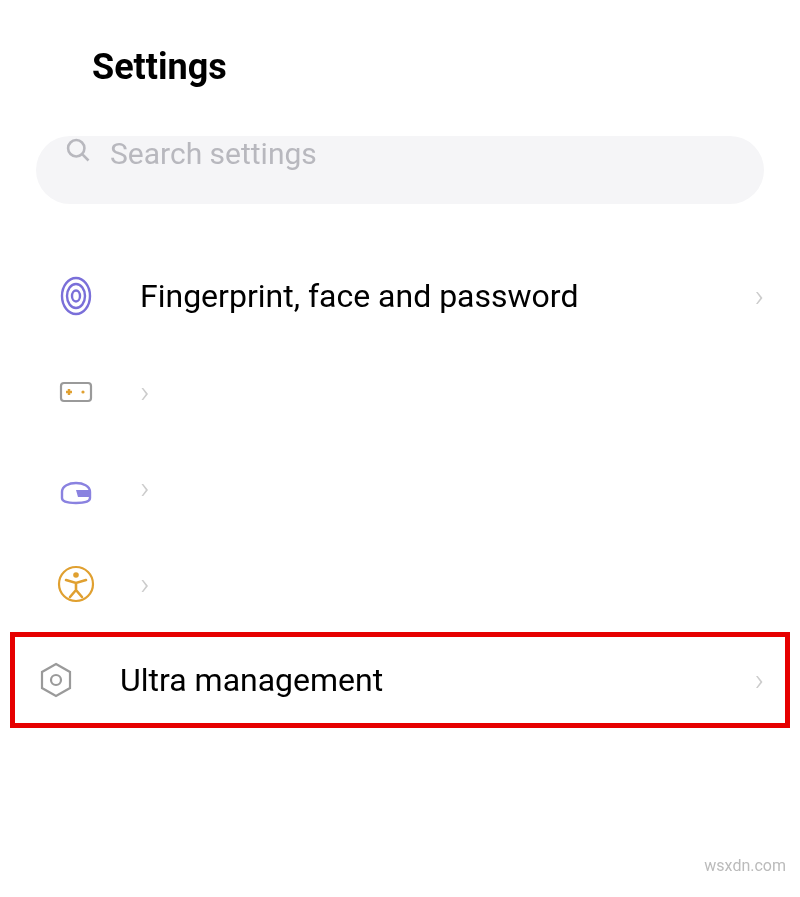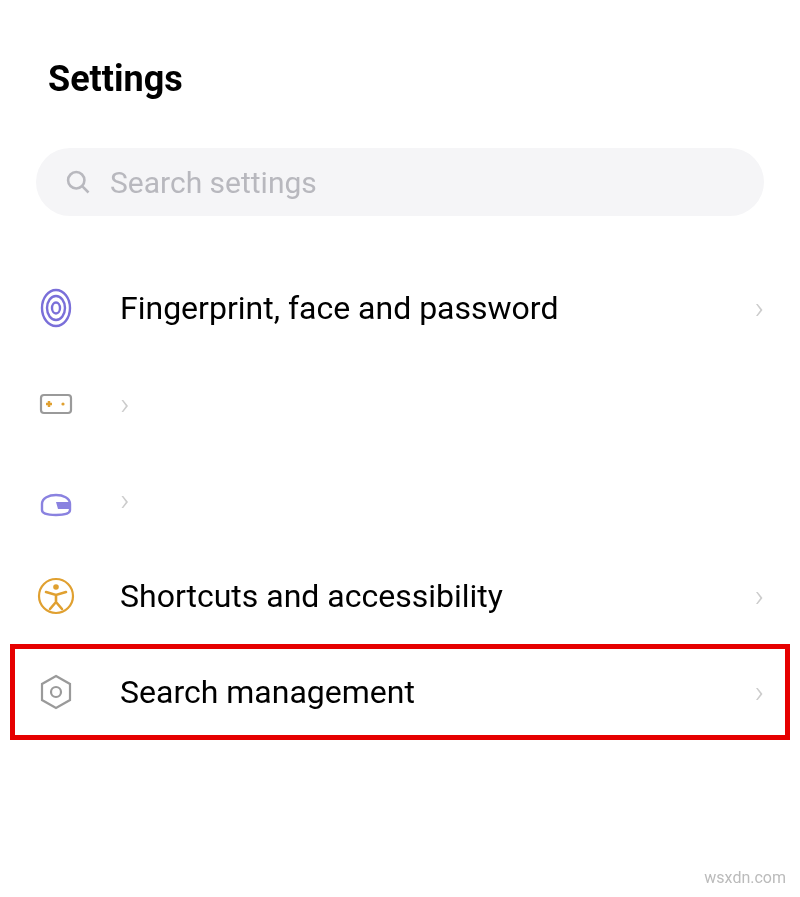--- a/index.html
+++ b/index.html
@@ -11,49 +11,51 @@
       font-family: -apple-system, BlinkMacSystemFont, "Segoe UI", Roboto, Helvetica, Arial, sans-serif;
       background: #ffffff;
       width: 800px;
       height: 897px;
       position: relative;
     }
     .page-title {
       font-size: 36px;
       font-weight: 700;
       color: #000000;
-      padding: 58px 48px 30px 48px;
+      padding: 46px 48px 30px 48px;
+      margin-left: 44px;
     }
     .search-bar {
       margin: 18px 36px 24px 36px;
       background: #f5f5f7;
       border-radius: 34px;
       height: 68px;
       display: flex;
-      align-items: center;
+      align-items: flex-start;
       padding: 0 28px;
     }
     .search-icon {
       width: 28px;
       height: 28px;
       margin-right: 18px;
       flex-shrink: 0;
     }
     .search-placeholder {
       font-size: 30px;
       color: #b8b8be;
     }
     .menu-list {
       padding-top: 20px;
     }
     .menu-item {
       display: flex;
       align-items: center;
       padding: 28px 36px;
       cursor: pointer;
+      margin-left: 20px;
     }
     .menu-icon {
       width: 40px;
       height: 40px;
       margin-right: 44px;
       flex-shrink: 0;
       display: flex;
       align-items: center;
       justify-content: center;
     }
@@ -68,21 +70,21 @@
       color: #cccccc;
       font-weight: 300;
     }
     .highlighted {
       border: 5px solid #e60000;
       margin: 0 10px;
       padding: 23px 21px;
     }
     .watermark {
       position: absolute;
-      bottom: 10px;
+      bottom: 22px;
       right: 14px;
       font-size: 16px;
       color: #bbbbbb;
     }
   </style>
 </head>
 <body>
 
 <div class="page-title">Settings</div>
 
@@ -133,30 +135,29 @@
   </div>
 
   <div class="menu-item">
     <span class="menu-icon">
       <svg viewBox="0 0 40 40" width="40" height="40" fill="none" stroke="#e0a030" stroke-width="2.2">
         <circle cx="20" cy="20" r="17"></circle>
         <circle cx="20" cy="11" r="2.8" fill="#e0a030" stroke="none"></circle>
         <path d="M10 16 L20 19 L30 16 M20 19 L20 26 M20 26 L14 33 M20 26 L26 33" stroke-width="2.6" stroke-linecap="round"></path>
       </svg>
     </span>
-    <span class="menu-label">Shortcuts and accessibility</span>
     <span class="chevron">›</span>
   </div>
 
   <div class="menu-item highlighted">
     <span class="menu-icon">
       <svg viewBox="0 0 40 40" width="40" height="40" fill="none" stroke="#9a9a9a" stroke-width="2.2">
         <polygon points="20,4 34,12 34,28 20,36 6,28 6,12"></polygon>
         <circle cx="20" cy="20" r="5"></circle>
       </svg>
     </span>
-    <span class="menu-label">Search management</span>
+    <span class="menu-label">Ultra management</span>
     <span class="chevron">›</span>
   </div>
 
 </div>
 
 <div class="watermark">wsxdn.com</div>
 
 </body></html>

